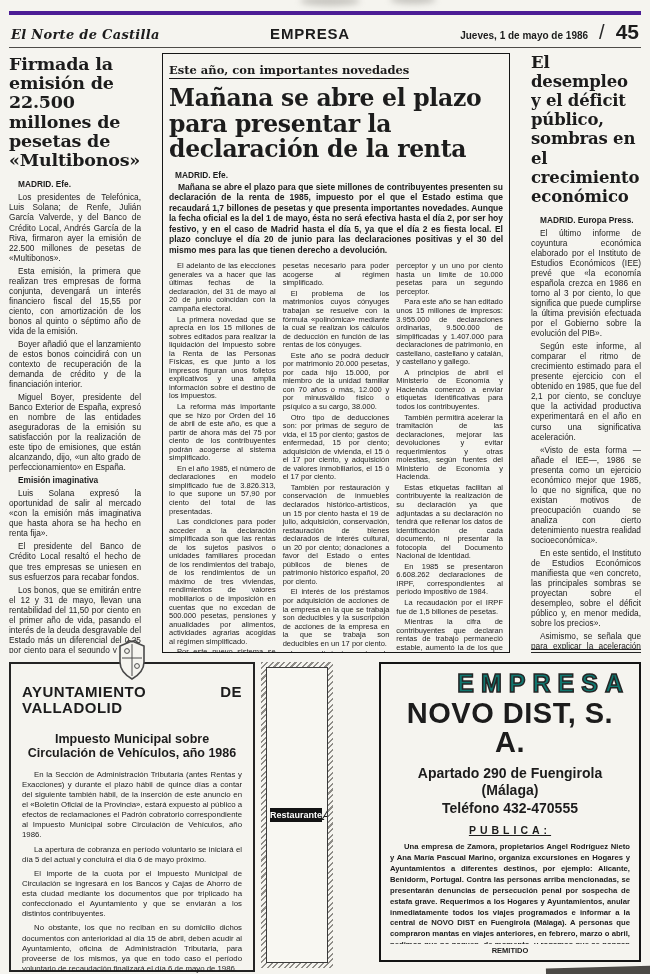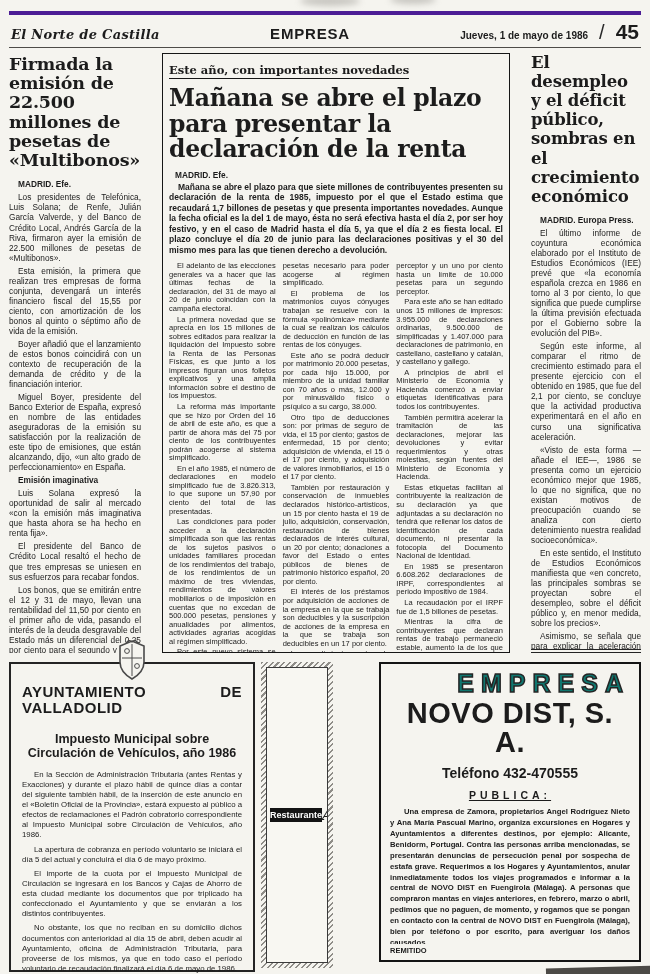--- a/index.html
+++ b/index.html
@@ -55,21 +55,21 @@
   .sweet-lines{font:700 5.4px/1.35 "Liberation Sans",sans-serif;text-align:center;margin-top:2px;}
   .note{font:italic 5.2px/1.3 "Liberation Sans",sans-serif;text-align:left;margin-top:4px;padding:0 1px;}
   .note::before{content:"● ";font-size:4px;vertical-align:1px;}
   .ad-novo{flex:1;display:flex;}
   .novo-box{margin-left:auto;width:262px;height:300px;border:2.5px solid #141414;box-sizing:border-box;padding:6px 9px 5px;display:flex;flex-direction:column;overflow:hidden;}
   .novo-eyebrow{font:700 25px/1 "Liberation Sans",sans-serif;letter-spacing:7px;text-align:right;color:#0f766e;-webkit-text-stroke:1.5px #242424;margin:1px 0 3px;}
   .novo-name{font:900 29px/1 "Liberation Sans",sans-serif;text-align:center;margin:0 0 8px;letter-spacing:.5px;}
   .novo-addr,.novo-phone{font:700 14px/1.25 "Liberation Sans",sans-serif;text-align:center;}
   .novo-publica{font:700 10.5px/1 "Liberation Sans",sans-serif;letter-spacing:4px;text-decoration:underline;text-align:center;margin:8px 0 6px;}
   .novo-body{font:700 7.7px/1.42 "Liberation Sans",sans-serif;text-align:justify;text-indent:14px;flex:1 1 auto;overflow:hidden;hyphens:auto;}
-  .novo-signoff{font:700 7.5px/1 "Liberation Sans",sans-serif;text-align:left;margin-top:3px;}
+  .novo-signoff{font:700 7.5px/1 "Liberation Sans",sans-serif;text-align:center;margin-top:3px;}
 </style>
 </head>
 <body>
 
 <div class="page">
   <div class="smudge s1"></div>
   <div class="smudge s2"></div>
 
   <header class="header">
     <span class="masthead">El Norte de Castilla</span>
@@ -190,20 +190,21 @@
         <div class="sweet-lines">BOMBONES · CARAMELOS GOLOSINAS · FRUTOS SECOS</div>
         <div class="addr">Paseo Zorrilla. Tel. 340638. VALLADOLID</div>
         <div class="note">Tenemos las últimas novedades de muñecas, cestitas y detalles para bodas, comuniones y bautizos.</div>
       </div>
     </section>
 
     <section class="ad-novo">
       <div class="novo-box">
         <div class="novo-eyebrow">EMPRESA</div>
         <div class="novo-name">NOVO DIST, S. A.</div>
+        <div class="novo-addr">Apartado 290 de Fuengirola (Málaga)</div>
         <div class="novo-phone">Teléfono 432-470555</div>
         <div class="novo-publica">PUBLICA:</div>
         <div class="novo-body">Una empresa de Zamora, propietarios Angel Rodríguez Nieto y Ana María Pascual Marino, organiza excursiones en Hogares y Ayuntamientos a diferentes destinos, por ejemplo: Alicante, Benidorm, Portugal. Contra las personas arriba mencionadas, se presentarán denuncias de persecución penal por sospecha de estafa grave. Requerimos a los Hogares y Ayuntamientos, anular inmediatamente todos los viajes programados e informar a la central de NOVO DIST en Fuengirola (Málaga). A personas que compraron mantas en viajes anteriores, en febrero, marzo o abril, pedimos que no paguen, de momento, y rogamos que se pongan en contacto con la central de NOVO DIST en Fuengirola (Málaga), bien por teléfono o por escrito, para averiguar los daños causados.</div>
         <div class="novo-signoff">REMITIDO</div>
       </div>
     </section>
 
   </div>
 
   <div class="corner"></div>

